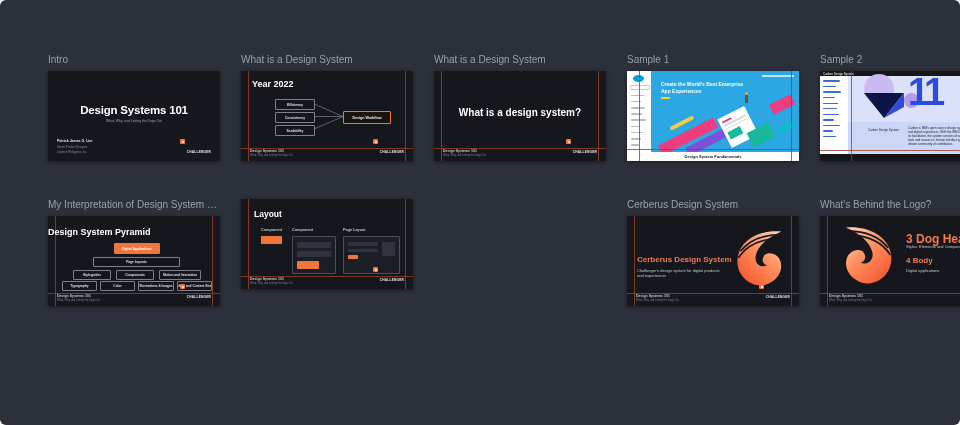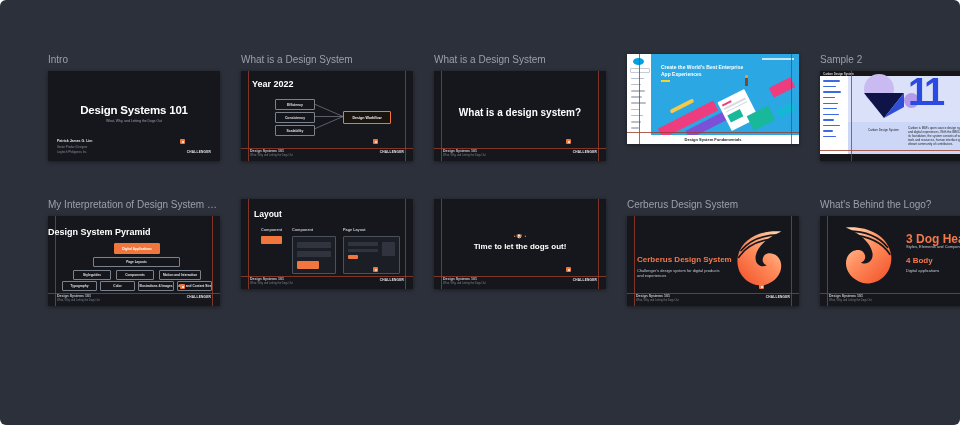--- a/index.html
+++ b/index.html
@@ -104,20 +104,21 @@
         <div class="sf-s">What, Why, and Letting the Dogs Out</div>
       </div>
       <div class="brand">
         <span class="brand-icon"></span>
         <span><span class="brand-t">CHALLENGER</span><span class="brand-bar"></span></span>
       </div>
     </div>
   </div>
 
   <div class="cell" style="left:627px;top:54px">
+    <div class="slide-label">Sample 1</div>
     <div class="thumb" style="background:#2ba7e3">
 
       <div class="abs" style="left:30px;top:60px;width:62px;height:11px;background:#ee3d7f;transform:rotate(-27deg)"></div>
       <div class="abs" style="left:58px;top:66px;width:46px;height:9px;background:#7d51d6;transform:rotate(-27deg)"></div>
       <div class="abs" style="left:42px;top:50px;width:26px;height:4px;background:#f7c948;transform:rotate(-27deg);border-radius:2px"></div>
       <div class="abs" style="left:96px;top:40px;width:30px;height:32px;background:#ffffff;transform:rotate(-27deg);border-radius:1px">
         <div style="margin:4px 3px 0;height:2px;background:#ee3d7f;width:10px"></div>
         <div style="margin:2px 3px 0;height:1.5px;background:#d7dbe2"></div>
         <div style="margin:2px 3px 0;height:1.5px;background:#d7dbe2"></div>
         <div style="margin:3px 3px 0;height:8px;background:#18b89a;width:14px"></div>
@@ -254,35 +255,20 @@
         <div class="sf-s">What, Why, and Letting the Dogs Out</div>
       </div>
       <div class="brand">
         <span class="brand-icon"></span>
         <span><span class="brand-t">CHALLENGER</span><span class="brand-bar"></span></span>
       </div>
     </div>
   </div>
 
   <div class="cell" style="left:434px;top:199px">
-    <div class="thumb">
-      <i class="vg" style="left:7px"></i>
-      <i class="vg" style="left:164px"></i>
-      <i class="hg" style="bottom:12px"></i>
-      <div class="abs" style="left:0;right:0;top:34px;text-align:center;font-size:5px;color:#c9854f">•  🐶  •</div>
-      <div class="abs" style="left:0;right:0;top:43px;text-align:center;color:#fff;font-size:8px;font-weight:bold">Time to let the dogs out!</div>
-      <div class="sfooter-left">
-        <div class="sf-t">Design Systems 101</div>
-        <div class="sf-s">What, Why, and Letting the Dogs Out</div>
-      </div>
-      <div class="brand">
-        <span class="brand-icon"></span>
-        <span><span class="brand-t">CHALLENGER</span><span class="brand-bar"></span></span>
-      </div>
-    </div>
   </div>
 
   <div class="cell" style="left:627px;top:199px">
     <div class="slide-label">Cerberus Design System</div>
     <div class="thumb">
       <i class="vg" style="left:7px"></i>
       <i class="vg" style="left:164px"></i>
       <i class="hg" style="bottom:12px"></i>
       <div class="abs" style="left:10px;top:39px;color:#f4794a;font-size:8px;font-weight:bold">Cerberus Design System</div>
       <div class="abs" style="left:10px;top:52px;color:#c3c8d0;font-size:4px;line-height:5.2px">

